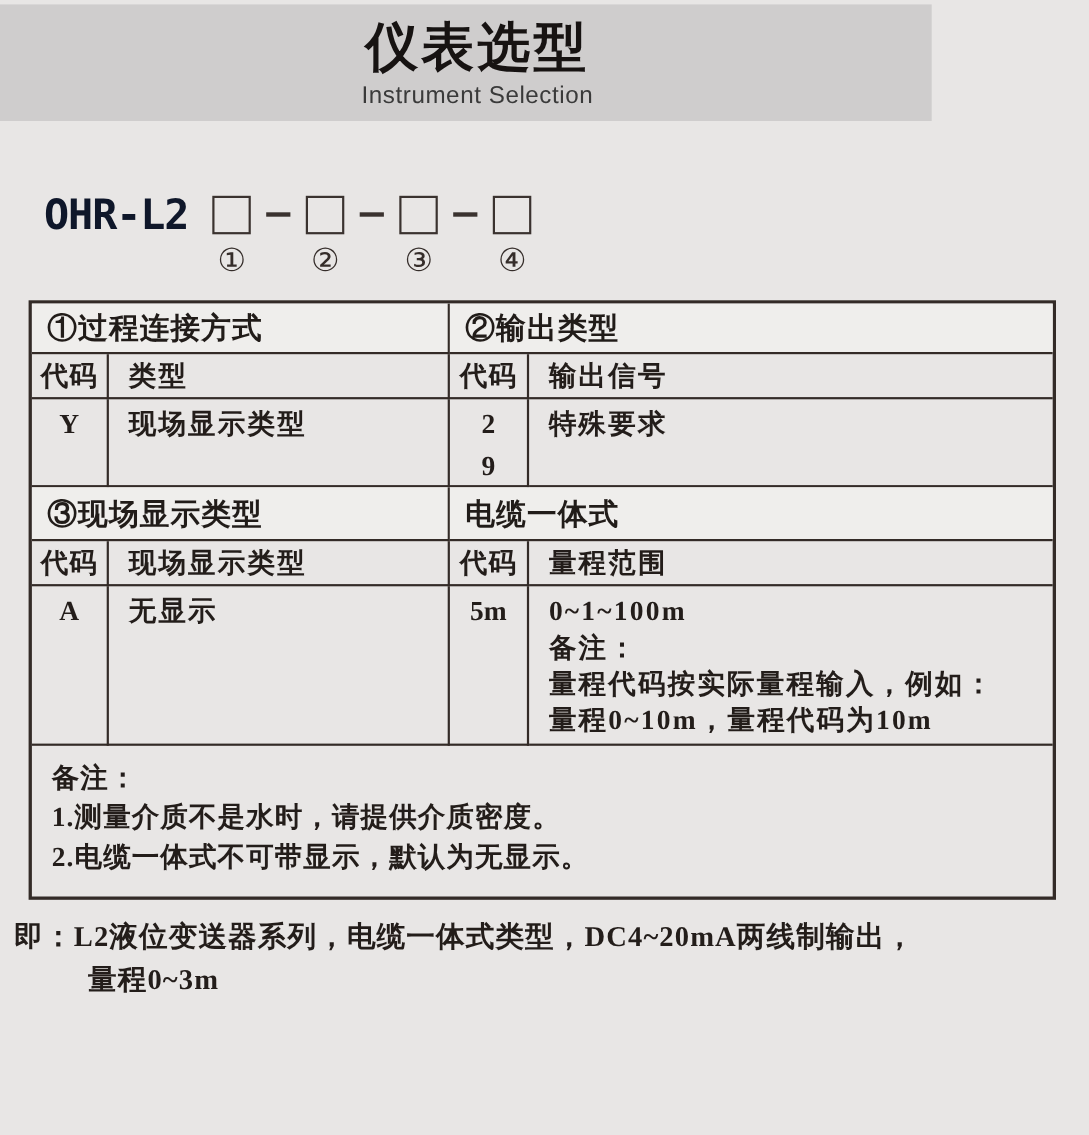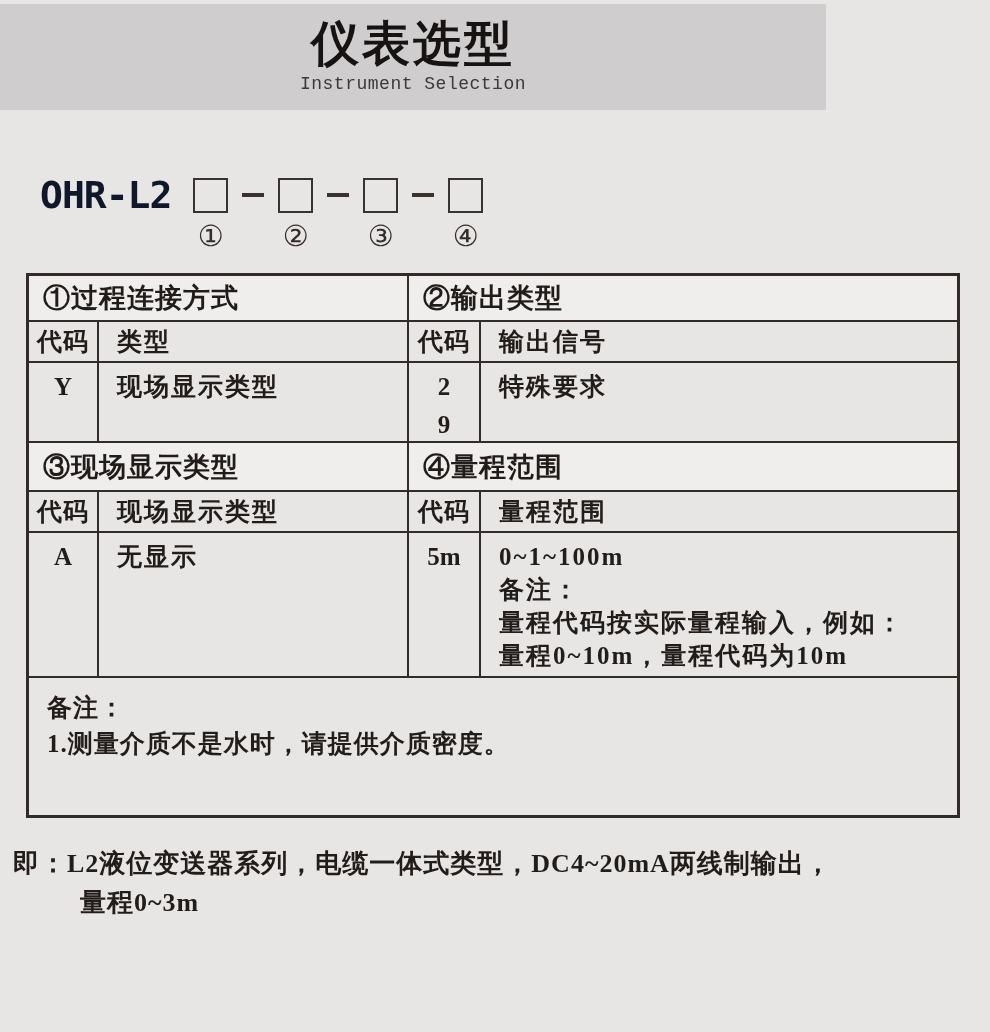--- a/index.html
+++ b/index.html
@@ -7,32 +7,32 @@
     position:relative;
     width:990px;height:1032px;
     background:#e8e6e5;
     font-family:"Liberation Serif","DejaVu Serif",serif;
     color:#231d1a;
     overflow:hidden;
   }
   
   .header-band{
     position:absolute;left:0;top:4px;width:826px;height:106px;
-    background:#cfcdcd;text-align:center;
+    background:#cfcdcd;text-align:center;padding-left:21px;
   }
   .page-title{
     margin:0;padding-top:10px;
     font-family:"Liberation Sans","DejaVu Sans",sans-serif;
     font-weight:900;font-size:48px;letter-spacing:3px;color:#171312;
     line-height:1.25;
   }
   .page-subtitle{
     margin:0;
-    font-family:Liberation Mono, monospace;
-    font-size:18px;color:#3a3a3a;letter-spacing:.5px;
+    font-family:Liberation Sans, sans-serif;
+    font-size:22px;color:#3a3a3a;letter-spacing:.5px;
   }
   
   .model-line{
     position:absolute;left:40px;top:176px;
     display:flex;align-items:center;height:38px;
   }
   .model-prefix{
     font-family:"DejaVu Sans Mono","Liberation Mono",monospace;
     font-weight:700;font-size:38px;letter-spacing:-1px;color:#0f172a;
     margin-right:22px;line-height:1;
@@ -93,21 +93,21 @@
     padding:12px 16px 0 18px;
     font-weight:600;font-size:25px;line-height:36px;
     letter-spacing:1px;
   }
   
   .footer{
     position:absolute;left:13px;top:828px;width:960px;
     font-weight:700;font-size:26px;color:#231d1a;
   }
   .footer-line1{line-height:40px;letter-spacing:1px;}
-  .footer-line2{line-height:40px;letter-spacing:1px;margin-top:16px;}
+  .footer-line2{line-height:40px;letter-spacing:1px;margin-top:4px;}
   .footer-line3{line-height:38px;padding-left:67px;letter-spacing:1px;}
 </style>
 </head>
 <body>
 
 <div class="page">
 
   <div class="header-band">
     <h1 class="page-title">仪表选型</h1>
     <div class="page-subtitle">Instrument Selection</div>
@@ -150,40 +150,41 @@
     <div class="cell body-cell desc br bb">现场显示类型</div>
     <div class="cell body-cell code stack br bb">
       <span>2</span>
       <span>9</span>
     </div>
     <div class="cell body-cell desc stack bb">
       <span>特殊要求</span>
     </div>
 
     <div class="cell sec-header br bb">③现场显示类型</div>
-    <div class="cell sec-header bb">④量程范围</div>
+    <div class="cell sec-header bb">电缆一体式</div>
 
     <div class="cell col-hdr code br bb">代码</div>
     <div class="cell col-hdr desc br bb">现场显示类型</div>
     <div class="cell col-hdr code br bb">代码</div>
     <div class="cell col-hdr desc bb">量程范围</div>
 
     <div class="cell body-cell code br bb">A</div>
     <div class="cell body-cell desc br bb">无显示</div>
     <div class="cell body-cell code range-code br bb">5m</div>
     <div class="cell body-cell desc stack range-lines bb">
       <span>0~1~100m</span>
       <span>备注：</span>
       <span>量程代码按实际量程输入，例如：</span>
       <span>量程0~10m，量程代码为10m</span>
     </div>
 
     <div class="cell note-cell">
       <div>备注：</div>
       <div>1.测量介质不是水时，请提供介质密度。</div>
+      <div>2.电缆一体式不可带显示，默认为无显示。</div>
     </div>
 
   </div>
 
   <div class="footer">
     <div class="footer-line2">即：L2液位变送器系列，电缆一体式类型，DC4~20mA两线制输出，</div>
     <div class="footer-line3">量程0~3m</div>
   </div>
 
 </div>

